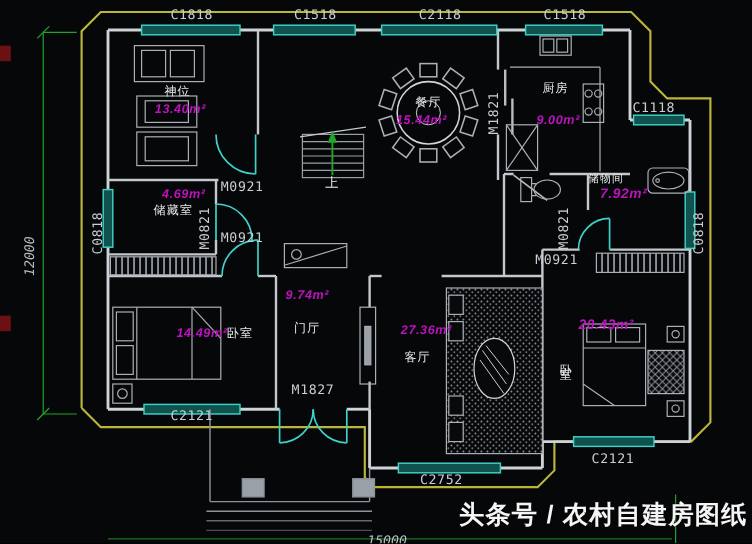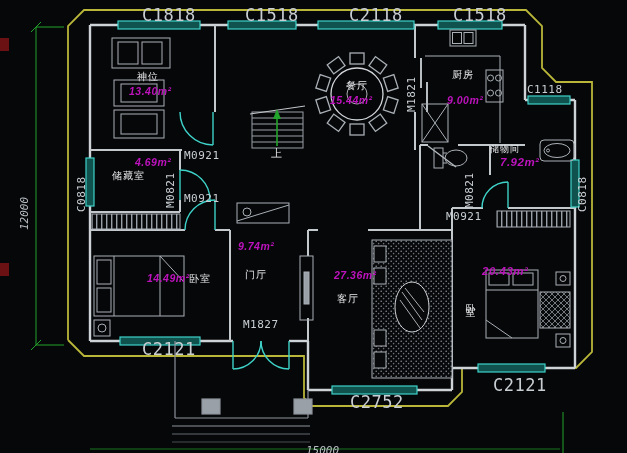--- a/index.html
+++ b/index.html
@@ -1,21 +1,21 @@
 <!DOCTYPE html>
 <html><head>
 <meta charset="utf-8">
 <style>
   html,body{margin:0;padding:0;background:#000;}
   #stage{position:relative;width:627px;height:453px;background:#060709;overflow:hidden;
          font-family:"Liberation Sans","DejaVu Sans",sans-serif;}
   svg{position:absolute;left:0;top:0;}
   .lbl{position:absolute;white-space:nowrap;line-height:1;z-index:5;}
   .code{color:#c9ced3;font-size:11px;font-family:"DejaVu Sans Mono",monospace;letter-spacing:.5px;}
-  .code.big{font-size:17px;}
+  .code.big{font-size:11px;}
   .room{color:#e8eaec;font-size:10px;letter-spacing:1px;font-family:Liberation Mono, monospace;}
   .area{color:#bd13bd;font-size:10.5px;font-style:italic;font-weight:bold;letter-spacing:.5px;}
   .area.big{font-size:11.5px;font-style:italic;}
   .dim{color:#b9bec3;font-size:11px;font-style:italic;font-family:"DejaVu Sans Mono",monospace;}
   .rot{transform:rotate(-90deg);transform-origin:0 0;}
   .vtext{writing-mode:vertical-rl;text-orientation:upright;letter-spacing:2px;}
   .watermark{position:absolute;right:4px;top:415px;z-index:9;color:#f5f5f5;font-size:21px;
              font-weight:bold;letter-spacing:1px;text-shadow:0 0 2px #000;}
 </style>
 </head>
@@ -303,30 +303,31 @@
   <span class="lbl code" style="left:446px;top:211px">M0921</span>
   <span class="lbl code" style="left:243px;top:319px">M1827</span>
 
   <span class="lbl room" style="left:137px;top:73px">神位</span>
   <span class="lbl area" style="left:129px;top:86px">13.40m²</span>
   <span class="lbl room" style="left:346px;top:82px">餐厅</span>
   <span class="lbl area" style="left:330px;top:95px">15.44m²</span>
   <span class="lbl room" style="left:452px;top:71px">厨房</span>
   <span class="lbl area" style="left:447px;top:95px">9.00m²</span>
   <span class="lbl area" style="left:135px;top:157px">4.69m²</span>
-  <span class="lbl room" style="left:112px;top:172px">储藏室</span>
+  <span class="lbl room" style="left:128px;top:172px">储藏室</span>
   <span class="lbl room" style="left:490px;top:146px;font-size:9px">储物间</span>
   <span class="lbl area big" style="left:500px;top:157px">7.92m²</span>
   <span class="lbl area" style="left:238px;top:241px">9.74m²</span>
   <span class="lbl room" style="left:245px;top:271px">门厅</span>
   <span class="lbl area" style="left:334px;top:270px">27.36m²</span>
   <span class="lbl room" style="left:337px;top:295px">客厅</span>
   <span class="lbl area" style="left:147px;top:273px">14.49m²</span>
   <span class="lbl room" style="left:189px;top:275px">卧室</span>
   <span class="lbl area big" style="left:482px;top:266px">20.43m²</span>
   <span class="lbl room vtext" style="left:464px;top:296px">卧室</span>
 
   <span class="lbl room" style="left:271px;top:149px;font-size:11px">上</span>
 
   <span class="lbl dim rot" style="left:19px;top:230px">12000</span>
   <span class="lbl dim" style="left:306px;top:445px">15000</span>
 
+  <div class="watermark">头条号 / 农村自建房图纸</div>
 </div>
 
 </body></html>

